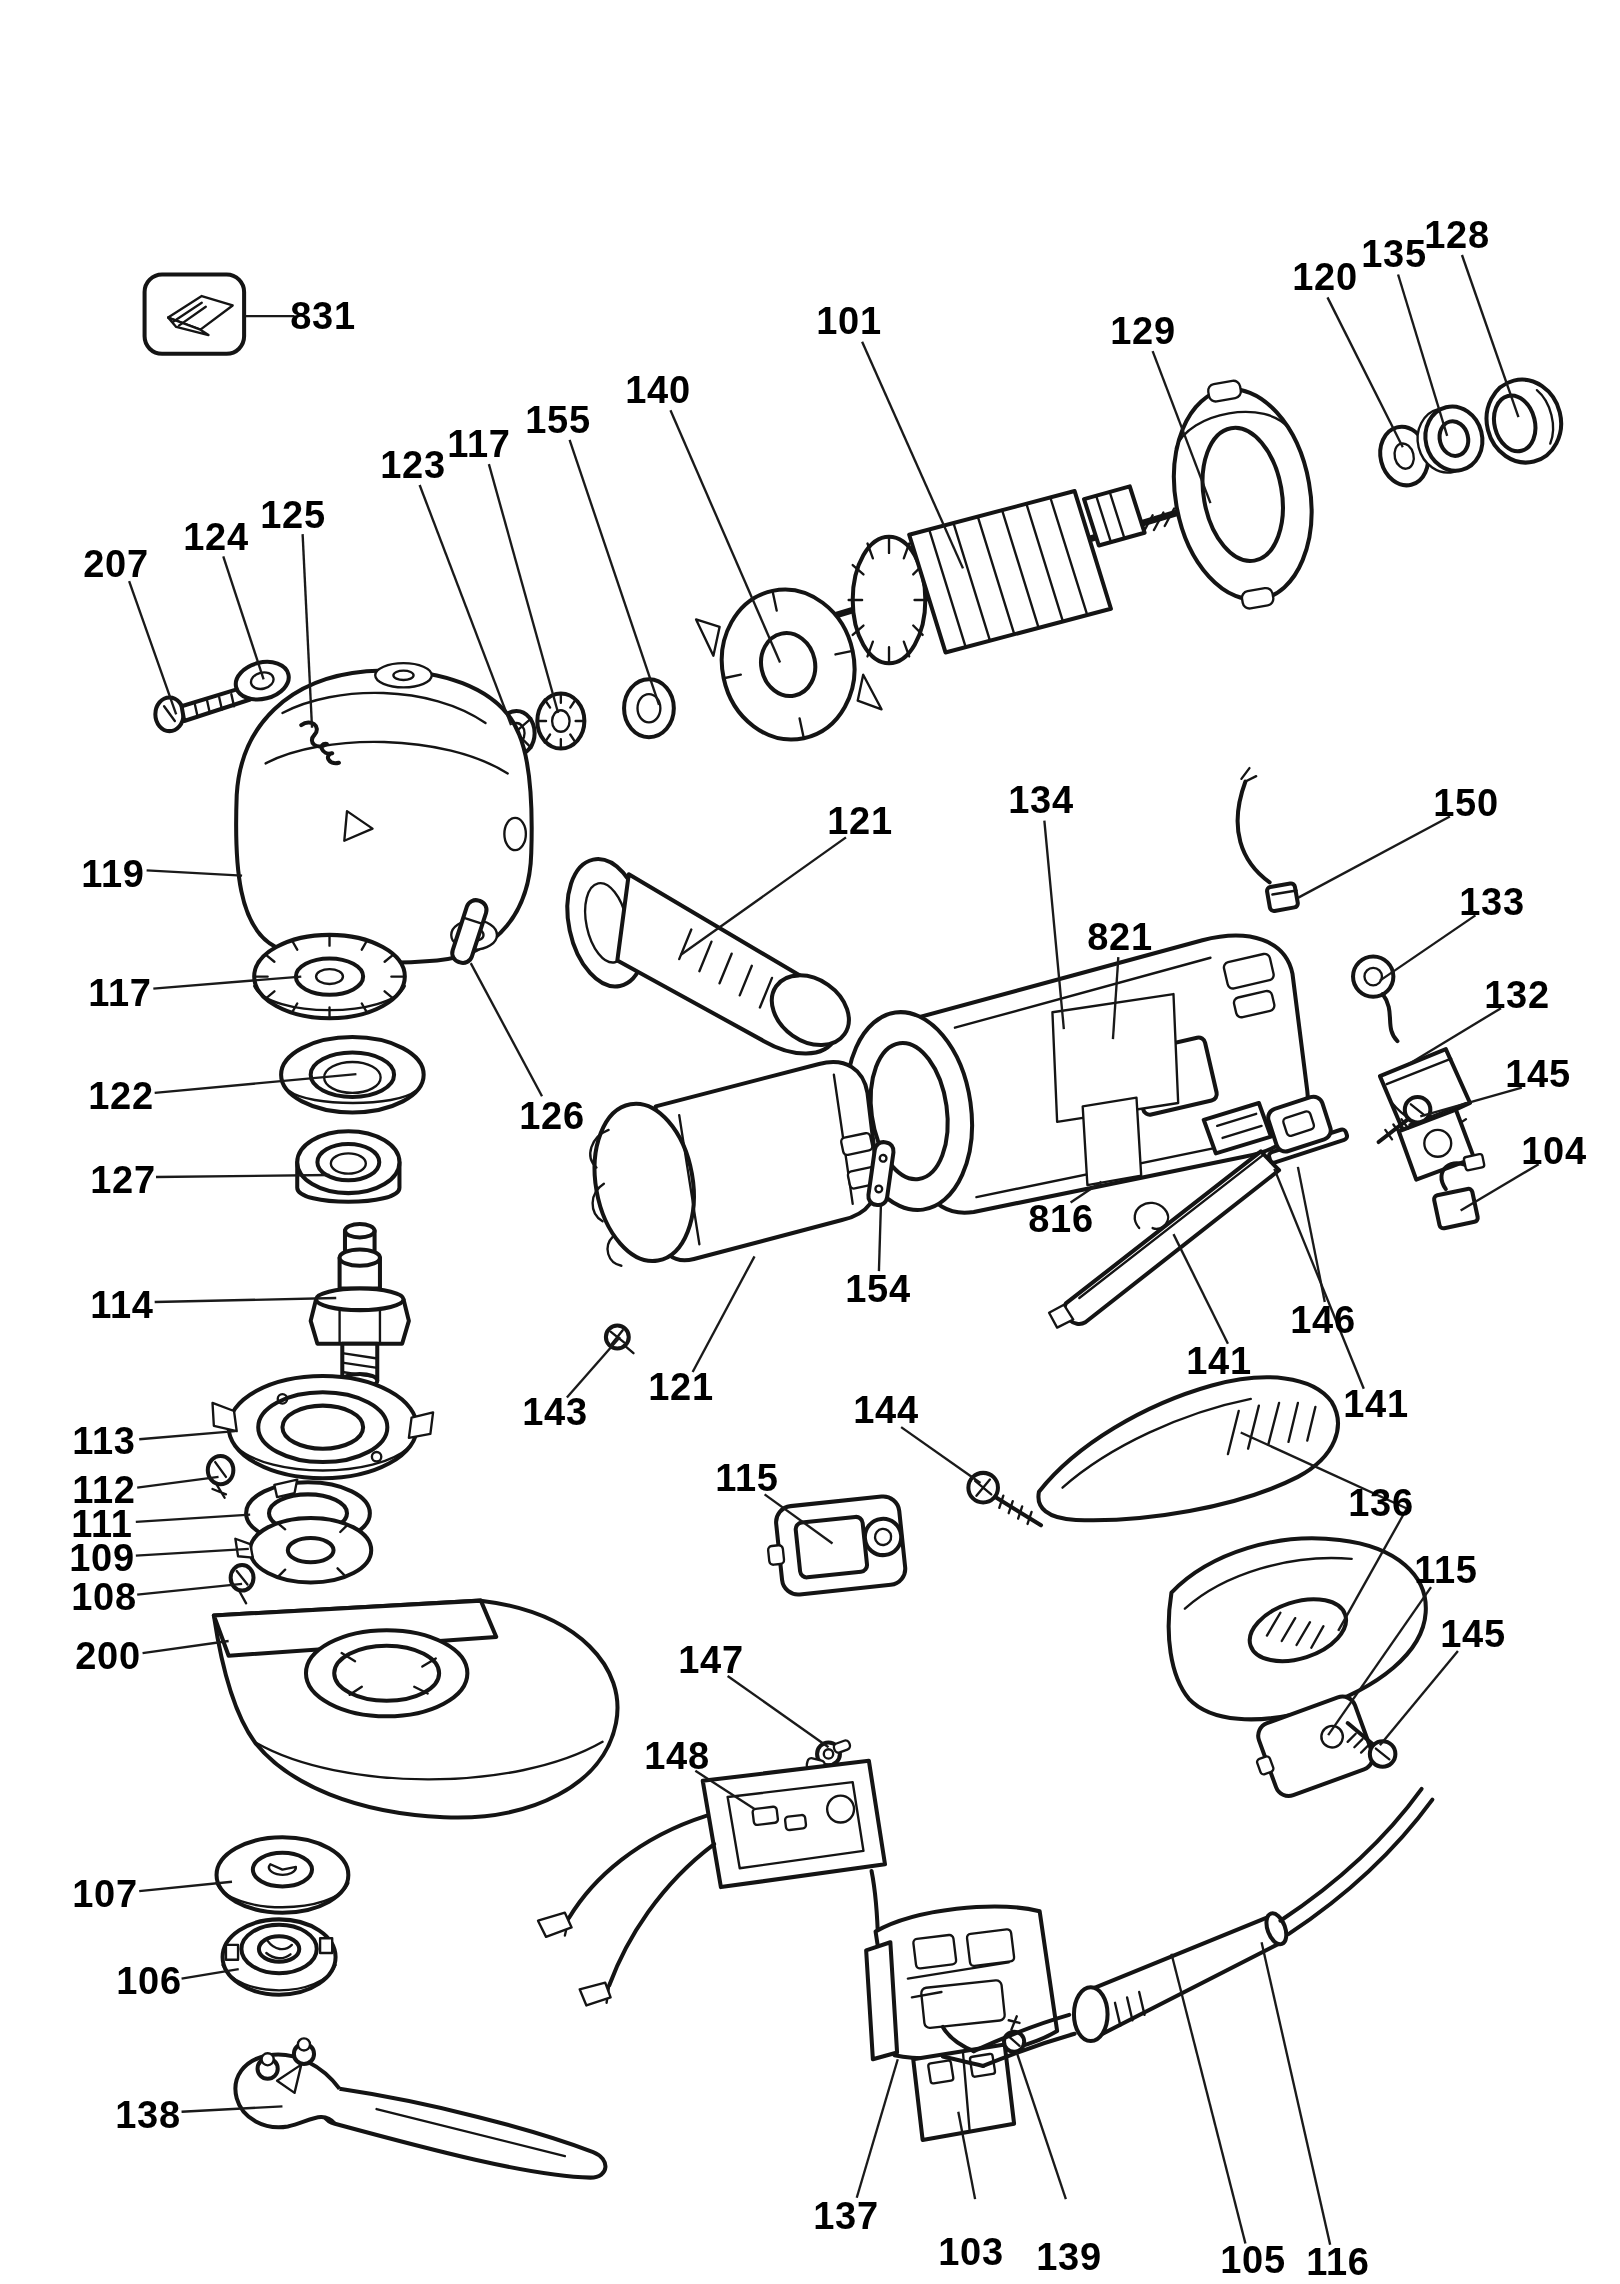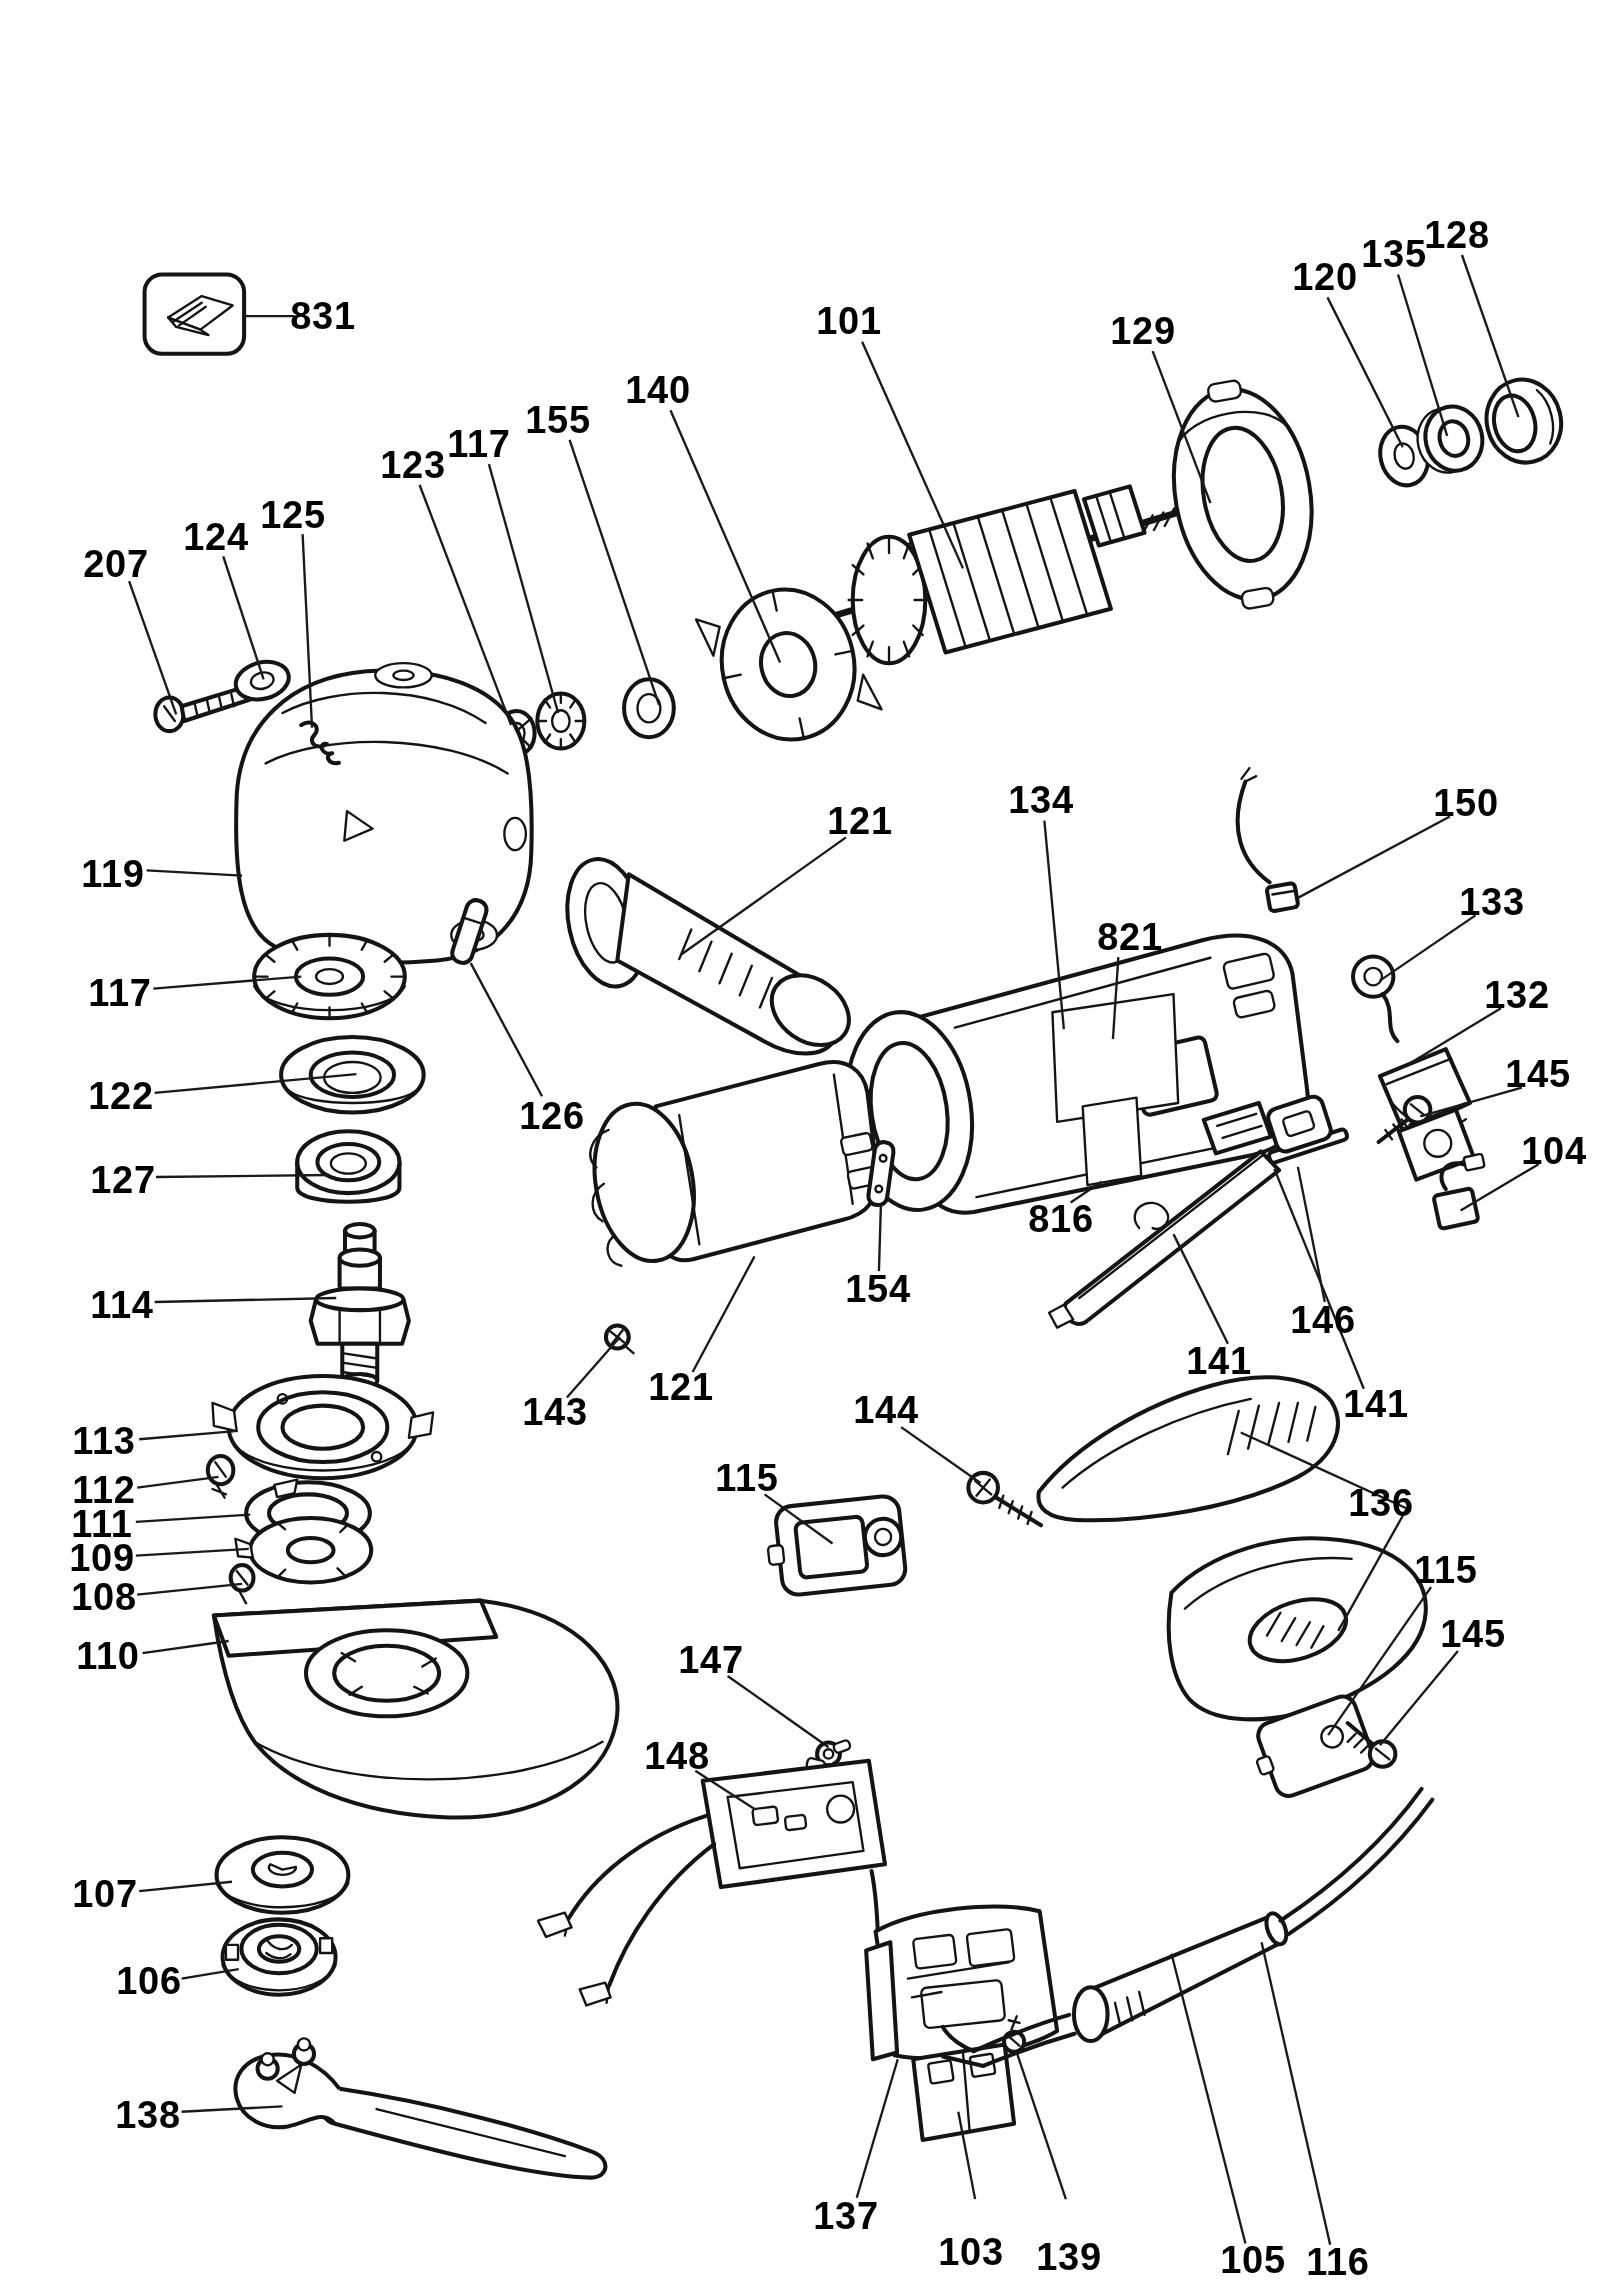--- a/index.html
+++ b/index.html
@@ -488,21 +488,21 @@
       <div class="part-label" style="left: 216px; top: 537px;">124</div>
       <div class="part-label" style="left: 293px; top: 515px;">125</div>
       <div class="part-label" style="left: 113px; top: 874px;">119</div>
       <div class="part-label" style="left: 860px; top: 821px;">121</div>
       <div class="part-label" style="left: 552px; top: 1116px;">126</div>
       <div class="part-label" style="left: 120px; top: 993px;">117</div>
       <div class="part-label" style="left: 121px; top: 1096px;">122</div>
       <div class="part-label" style="left: 123px; top: 1180px;">127</div>
       <div class="part-label" style="left: 122px; top: 1305px;">114</div>
       <div class="part-label" style="left: 1041px; top: 800px; text-align: right;">134</div>
-      <div class="part-label" style="left: 1120px; top: 937px; margin-left: 10px;">821</div>
+      <div class="part-label" style="left: 1120px; top: 937px;">821</div>
       <div class="part-label" style="left: 1466px; top: 803px;">150</div>
       <div class="part-label" style="left: 1492px; top: 902px;">133</div>
       <div class="part-label" style="left: 1517px; top: 995px;">132</div>
       <div class="part-label" style="left: 1538px; top: 1074px;">145</div>
       <div class="part-label" style="left: 1554px; top: 1151px;">104</div>
       <div class="part-label" style="left: 878px; top: 1289px;">154</div>
       <div class="part-label" style="left: 555px; top: 1412px;">143</div>
       <div class="part-label" style="left: 681px; top: 1387px;">121</div>
       <div class="part-label" style="left: 1061px; top: 1219px;">816</div>
       <div class="part-label" style="left: 1219px; top: 1361px;">141</div>
@@ -511,21 +511,21 @@
       <div class="part-label" style="left: 886px; top: 1410px;">144</div>
       <div class="part-label" style="left: 747px; top: 1478px;">115</div>
       <div class="part-label" style="left: 1381px; top: 1503px;">136</div>
       <div class="part-label" style="left: 711px; top: 1660px;">147</div>
       <div class="part-label" style="left: 677px; top: 1756px;">148</div>
       <div class="part-label" style="left: 104px; top: 1441px;">113</div>
       <div class="part-label" style="left: 104px; top: 1490px;">112</div>
       <div class="part-label" style="left: 102px; top: 1524px;">111</div>
       <div class="part-label" style="left: 102px; top: 1558px;">109</div>
       <div class="part-label" style="left: 104px; top: 1597px;">108</div>
-      <div class="part-label" style="left: 108px; top: 1656px;">110</div>
+      <div class="part-label" style="left: 108px; top: 1656px;">200</div>
       <div class="part-label" style="left: 105px; top: 1894px;">107</div>
       <div class="part-label" style="left: 149px; top: 1981px;">106</div>
       <div class="part-label" style="left: 148px; top: 2115px;">138</div>
       <div class="part-label" style="left: 846px; top: 2216px;">137</div>
       <div class="part-label" style="left: 971px; top: 2217px; margin-top: 35px;">103</div>
       <div class="part-label" style="left: 1069px; top: 2217px; margin-top: 40px;">139</div>
       <div class="part-label" style="left: 1253px; top: 2260px;">105</div>
       <div class="part-label" style="left: 1338px; top: 2262px;">116</div>
       <div class="part-label" style="left: 1446px; top: 1570px;">115</div>
       <div class="part-label" style="left: 1473px; top: 1634px;">145</div>

